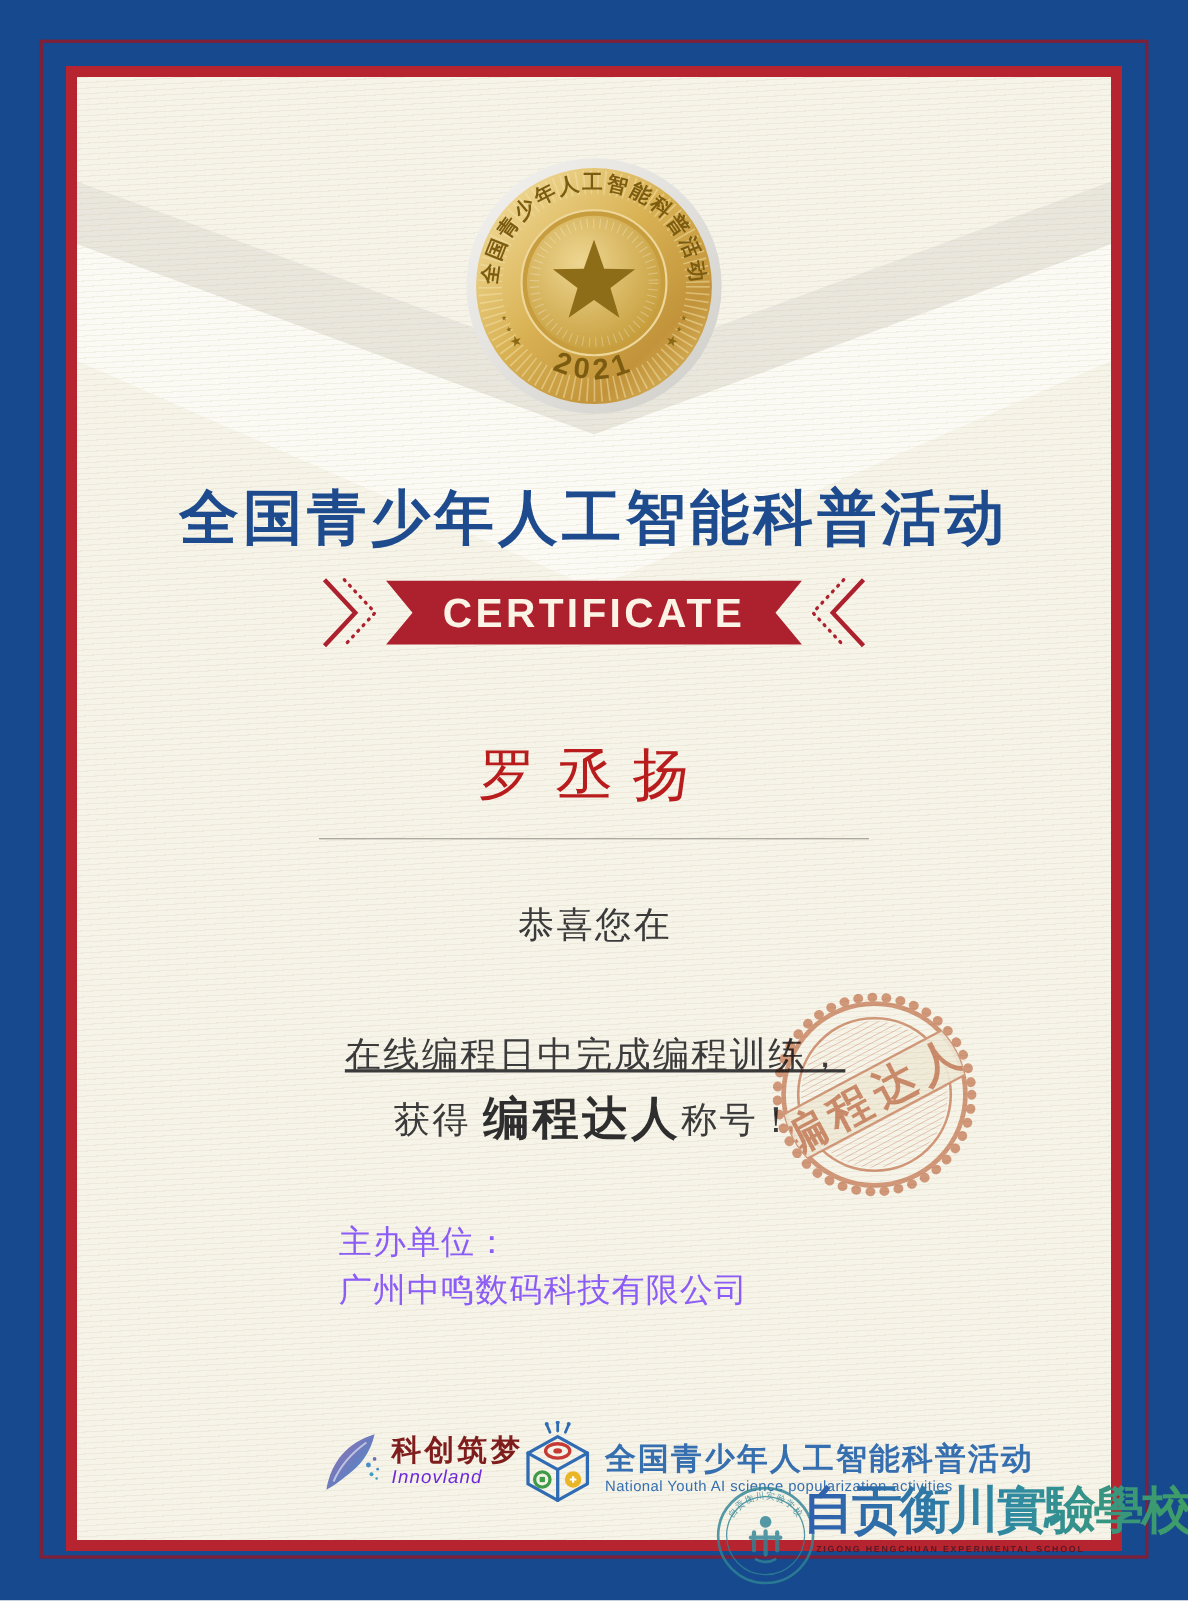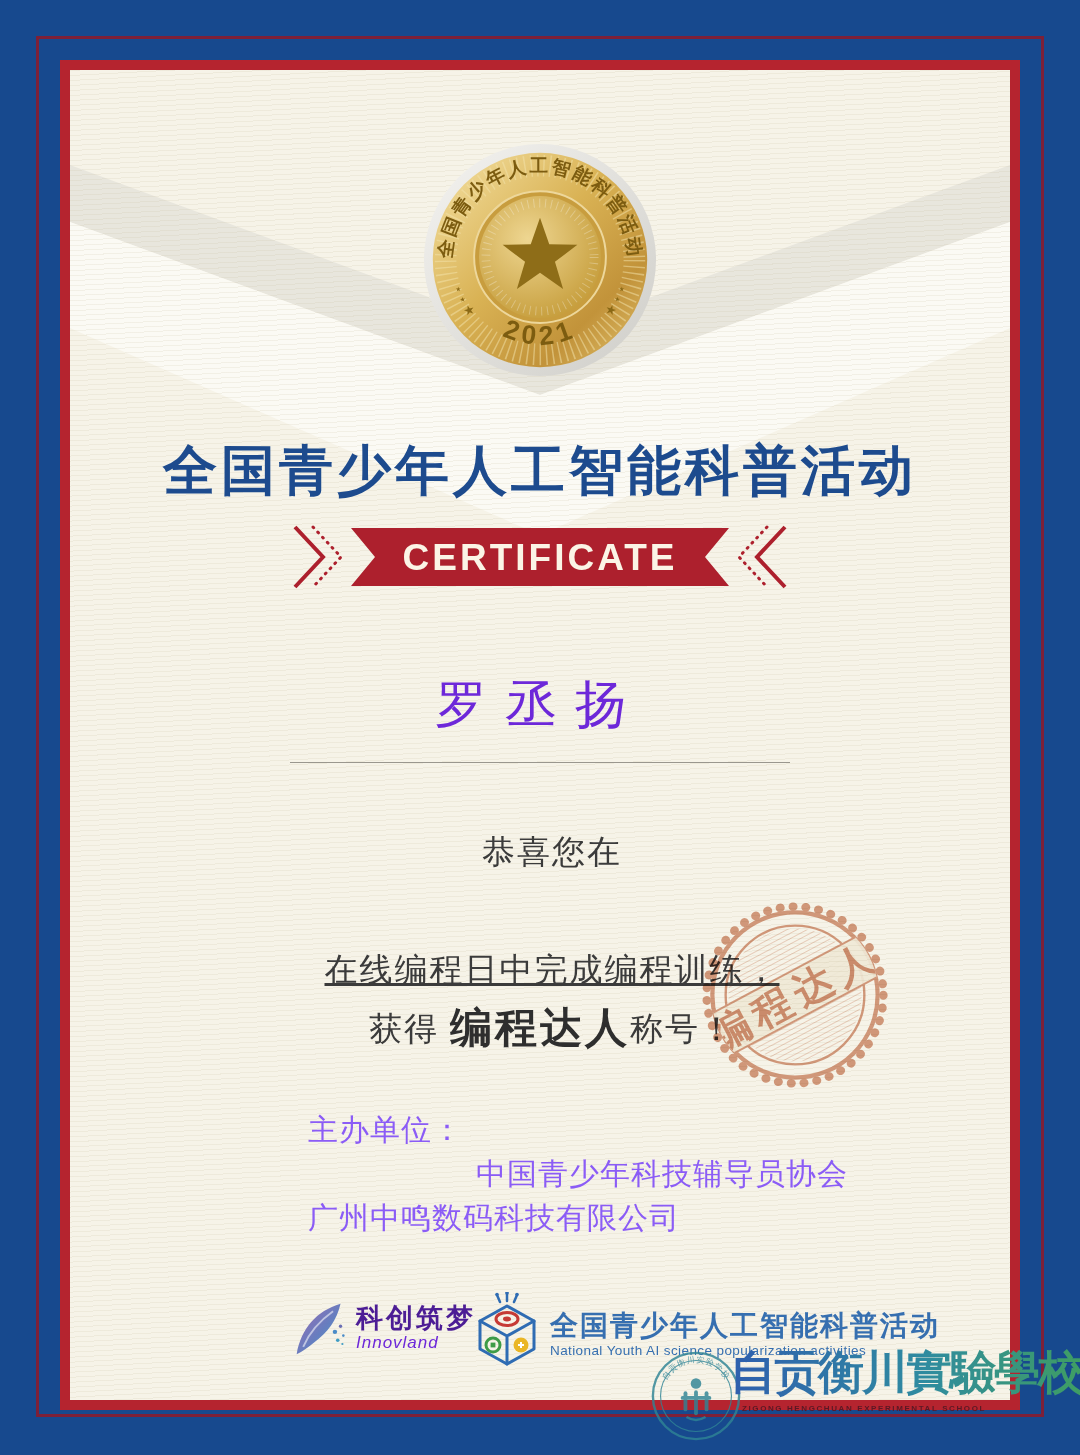--- a/index.html
+++ b/index.html
@@ -14,35 +14,35 @@
   .vband{position:absolute;left:0;right:0;top:0;height:520px;pointer-events:none;}
   .vband.gray{background:#e8e6dd;
         clip-path:polygon(0 95px,0 152px,50% 325px,100% 152px,100% 95px,50% 268px);}
   .vband.white{background:#fbfaf4;
         clip-path:polygon(0 152px,0 258px,50% 465px,100% 258px,100% 152px,50% 325px);}
   .medal{position:absolute;left:50%;top:72px;transform:translateX(-50%);width:236px;height:236px;}
   .title{position:absolute;top:365px;left:0;width:100%;text-align:center;margin:0;
         font-size:54px;font-weight:bold;color:#1d4b8e;letter-spacing:4px;}
   .ribbon{position:absolute;top:455px;left:50%;transform:translateX(-50%);}
   .name{position:absolute;top:600px;left:0;width:100%;text-align:center;
-        font-family:"DejaVu Serif","Liberation Serif",serif;font-size:52px;color:#6d28d9;letter-spacing:18px;}
+        font-family:"DejaVu Serif","Liberation Serif",serif;font-size:52px;color:#b91c1c;letter-spacing:18px;}
   .name-line{position:absolute;top:692px;left:50%;transform:translateX(-50%);width:500px;
         border-top:1.5px solid #9a978e;}
-  .bline{position:absolute;left:0;width:100%;text-align:center;margin:12px;
+  .bline{position:absolute;left:0;width:100%;text-align:center;margin:1px;
         font-size:33px;color:#3b3b3b;letter-spacing:2px;}
   .bl1{top:748px;} .bl2{top:806px;} .bl3{top:866px;text-decoration:underline;}
   .award{top:918px;font-size:33px;}
   .award .big{font-size:42px;font-weight:bold;color:#2e2e2e;letter-spacing:3px;vertical-align:-2px;}
   .stamp{position:absolute;left:630px;top:830px;mix-blend-mode:multiply;}
   .orgs{position:absolute;left:238px;top:1038px;font-size:30px;color:#8b5cf6;}
   .org-row{display:flex;height:44px;line-height:44px;letter-spacing:1px;}
   .org-label{width:168px;flex:0 0 auto;}
   .footer-wing{position:absolute;left:222px;top:1230px;}
   .innov{position:absolute;left:286px;top:1234px;line-height:1.1;}
-  .innov-cn{font-size:27px;font-weight:bold;color:#4c1d95;letter-spacing:3px;}
+  .innov-cn{font-size:27px;font-weight:bold;color:#7f1d1d;letter-spacing:3px;}
   .innov-en{font-size:17px;font-style:italic;color:#6d28d9;letter-spacing:1px;}
   .cube{position:absolute;left:404px;top:1222px;}
   .activity{position:absolute;left:480px;top:1238px;line-height:1.25;}
   .act-cn{font-size:28px;color:#366fb0;letter-spacing:2px;font-weight:bold;}
   .act-en{font-size:13.5px;color:#366fb0;letter-spacing:.4px;}
   .school-name{position:absolute;left:730px;top:1342px;z-index:6;white-space:nowrap;
         font-family:"DejaVu Serif","Liberation Serif",serif;font-weight:bold;font-size:46px;letter-spacing:-2px;
         background:linear-gradient(90deg,#2f5fae 0%,#2f8ba0 55%,#3f9e63 100%);
         -webkit-background-clip:text;background-clip:text;color:transparent;}
   .school-seal{position:absolute;left:650px;top:1350px;z-index:5;}
@@ -140,24 +140,20 @@
           <text x="100" y="115" text-anchor="middle" font-size="42" font-weight="bold" fill="#c97b58" letter-spacing="7">编程达人</text>
         </g>
       </g>
     </svg>
 
     <div class="orgs">
       <div class="org-row">
         <span class="org-label">主办单位：</span>
       </div>
       <div class="org-row">
-        <span class="org-label"></span>
-        <span>中国青少年科技辅导员协会</span>
-      </div>
-      <div class="org-row">
         <span>广州中鸣数码科技有限公司</span>
       </div>
     </div>
 
     <svg class="footer-wing" viewBox="0 0 60 64" width="56" height="60">
       <defs>
         <linearGradient id="wg" x1="0" y1="0" x2="1" y2="1">
           <stop offset="0" stop-color="#9a5fae"></stop>
             <stop offset=".55" stop-color="#5a74bc"></stop>
             <stop offset="1" stop-color="#37a0c8"></stop>

